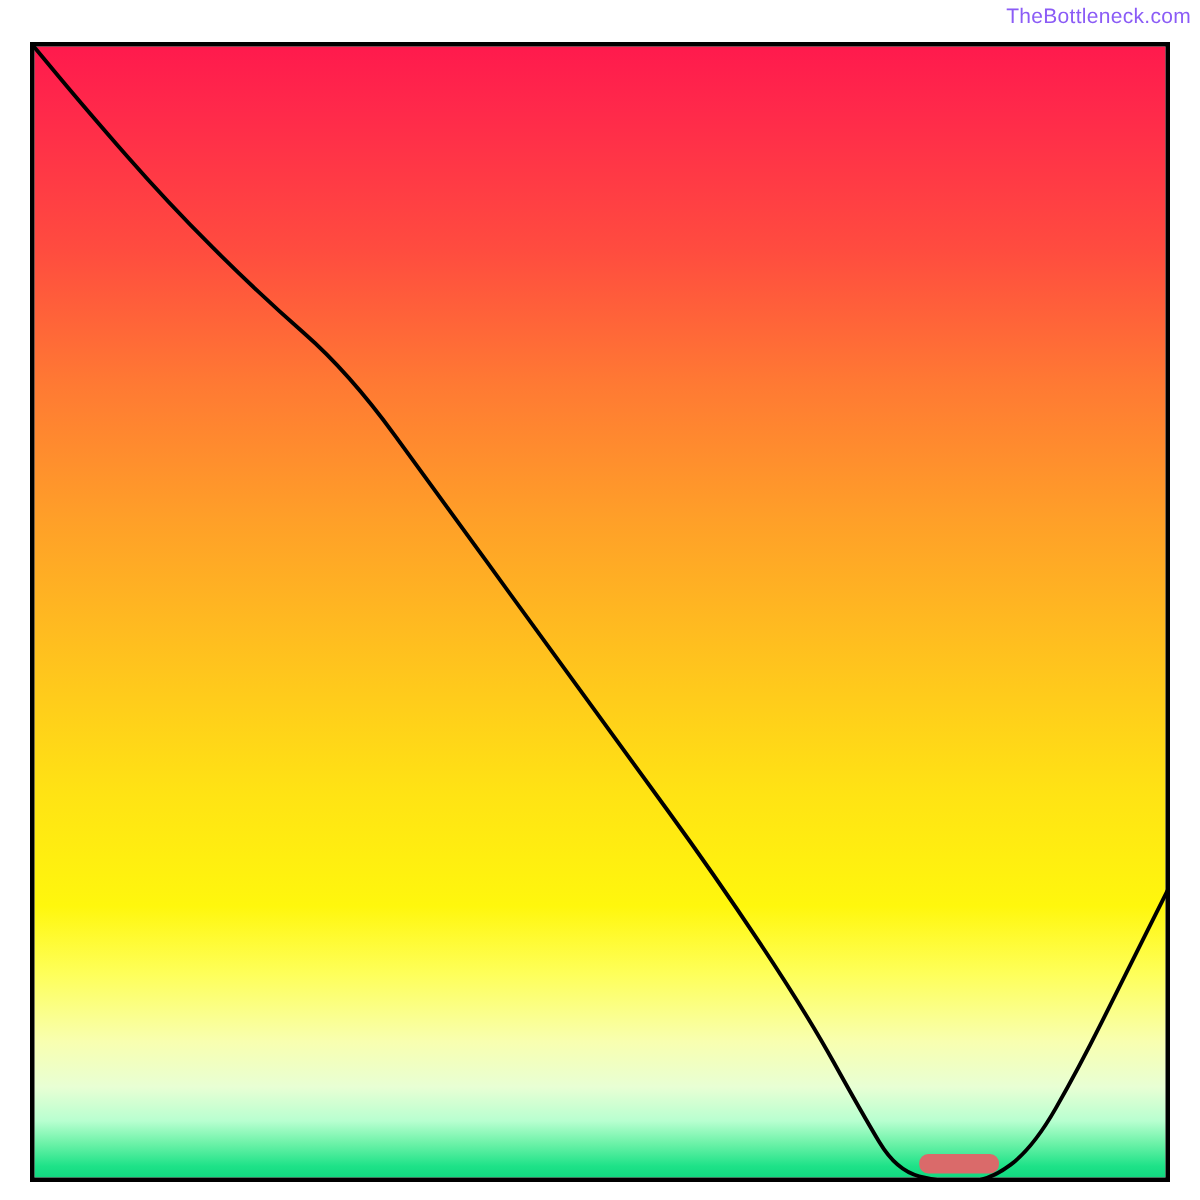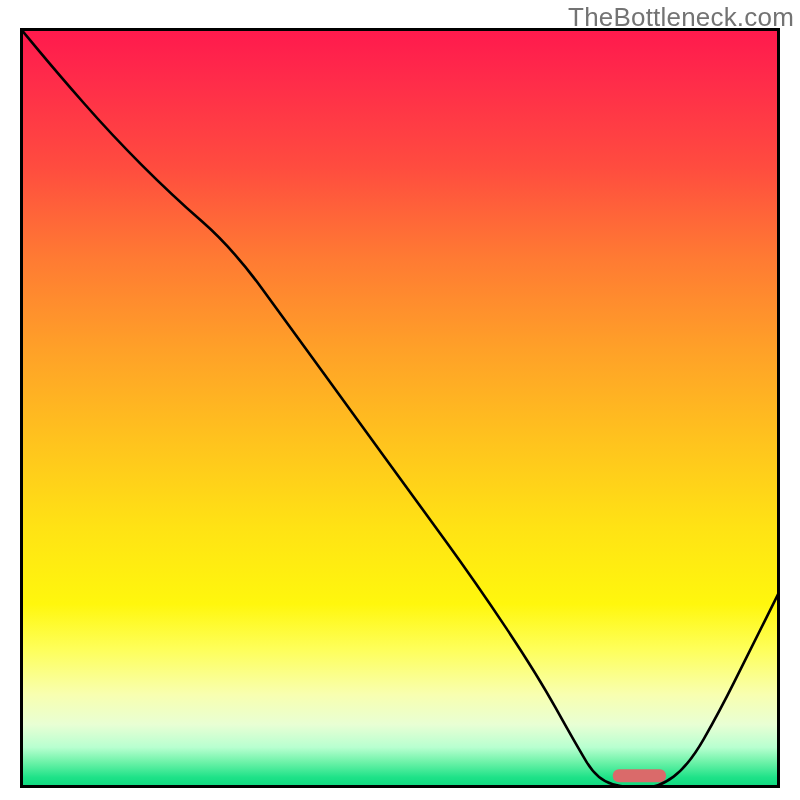--- a/index.html
+++ b/index.html
@@ -14,23 +14,23 @@
   .frame {
     position: relative;
     width: 800px;
     height: 800px;
     box-sizing: border-box;
   }
   .watermark {
     position: absolute;
     top: 2px;
     right: 6px;
-    font-size: 26px;
+    font-size: 14px;
     font-weight: 500;
-    color: #737373;
+    color: #8b5cf6;
     letter-spacing: 0.2px;
     z-index: 40;
   }
   .plot {
     position: absolute;
     left: 20px;
     top: 28px;
     width: 760px;
     height: 760px;
     box-sizing: border-box;

